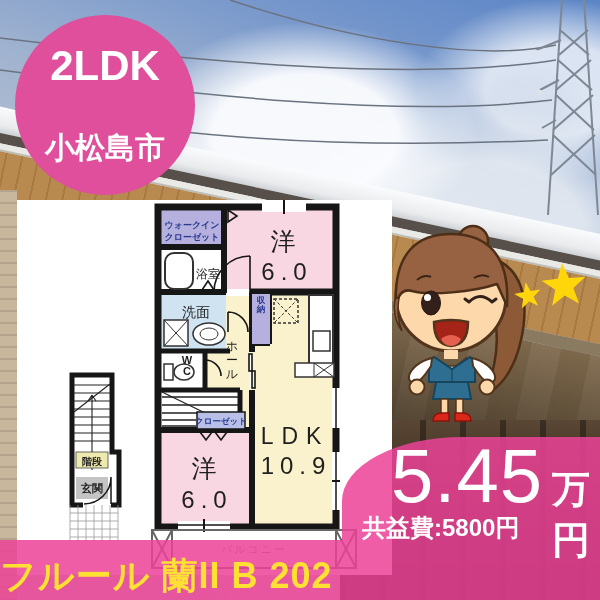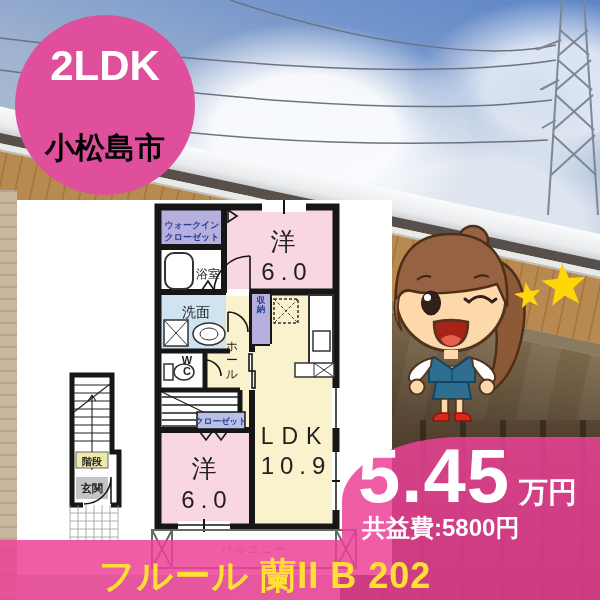--- a/index.html
+++ b/index.html
@@ -38,27 +38,27 @@
   .plan-svg{position:absolute;inset:0;z-index:3;}
   .char-svg{position:absolute;inset:0;z-index:4;}
   .price-overlay{position:absolute;left:342px;top:437px;right:0;bottom:0;z-index:5;
      background:rgba(235,66,150,.86);border-top-left-radius:120px 64px;}
   .footer-bar{position:absolute;left:0;top:540px;width:342px;height:60px;z-index:5;
      background:rgba(235,66,150,.86);}
   .badge{position:absolute;left:15px;top:15px;width:180px;height:180px;border-radius:50%;
      background:#df4f9b;z-index:6;display:flex;flex-direction:column;align-items:center;
      justify-content:center;gap:16px;}
   .badge .l1{color:#fff;font-size:42px;font-weight:800;line-height:1.06;}
-  .badge .l2{color:#000000;font-size:30px;font-weight:700;line-height:1.15;margin-top:26px;}
+  .badge .l2{color:#ffffff;font-size:30px;font-weight:700;line-height:1.15;margin-top:26px;}
   .badge .l3{color:#ffe033;font-size:35px;font-weight:800;line-height:1.12;}
   .price-row{position:absolute;left:358px;top:438px;z-index:6;display:flex;align-items:baseline;}
-  .price-big{color:#fff;font-size:76px;font-weight:700;line-height:1;letter-spacing:1px;}
-  .price-unit{color:#fff;font-size:29px;font-weight:800;margin-left:9px;}
+  .price-big{color:#fff;font-size:76px;font-weight:400;line-height:1;letter-spacing:1px;margin-left:33px;}
+  .price-unit{color:#fff;font-size:38px;font-weight:800;margin-left:9px;}
   .price-fee{position:absolute;left:362px;top:512px;z-index:6;color:#fff;font-size:24px;font-weight:700;}
-  .footer-text{position:absolute;left:0;top:552px;width:530px;z-index:6;text-align:center;
+  .footer-text{position:absolute;left:0;top:552px;width:530px;z-index:6;
      color:#ffe033;font-size:36px;font-weight:800;letter-spacing:1px;}
 
   
   text{font-family:"Liberation Sans","DejaVu Sans",sans-serif;fill:#1f1f1f;}
   .t-navy{fill:#273a8f;font-weight:700;}
   .t-room{font-size:25px;letter-spacing:2px;}
   .t-num{font-size:24px;letter-spacing:6px;}
   .t-ldk{font-size:23px;letter-spacing:8px;}
   .t-balc{fill:#8e9196;font-size:11px;letter-spacing:2px;}
 </style>

